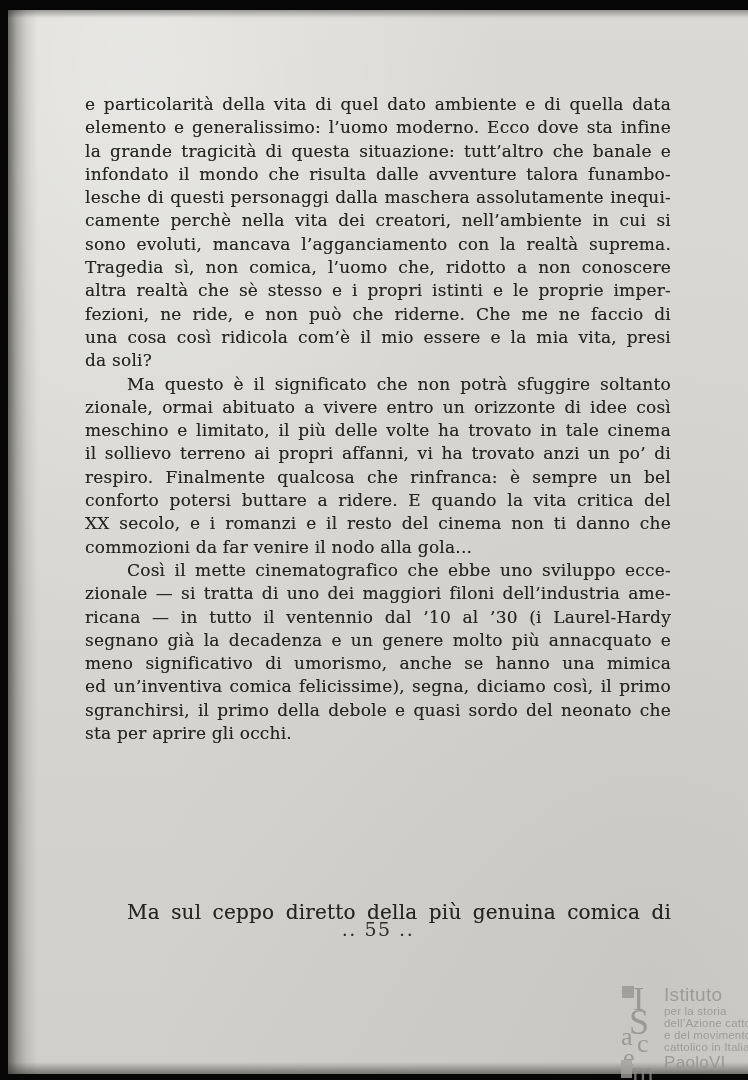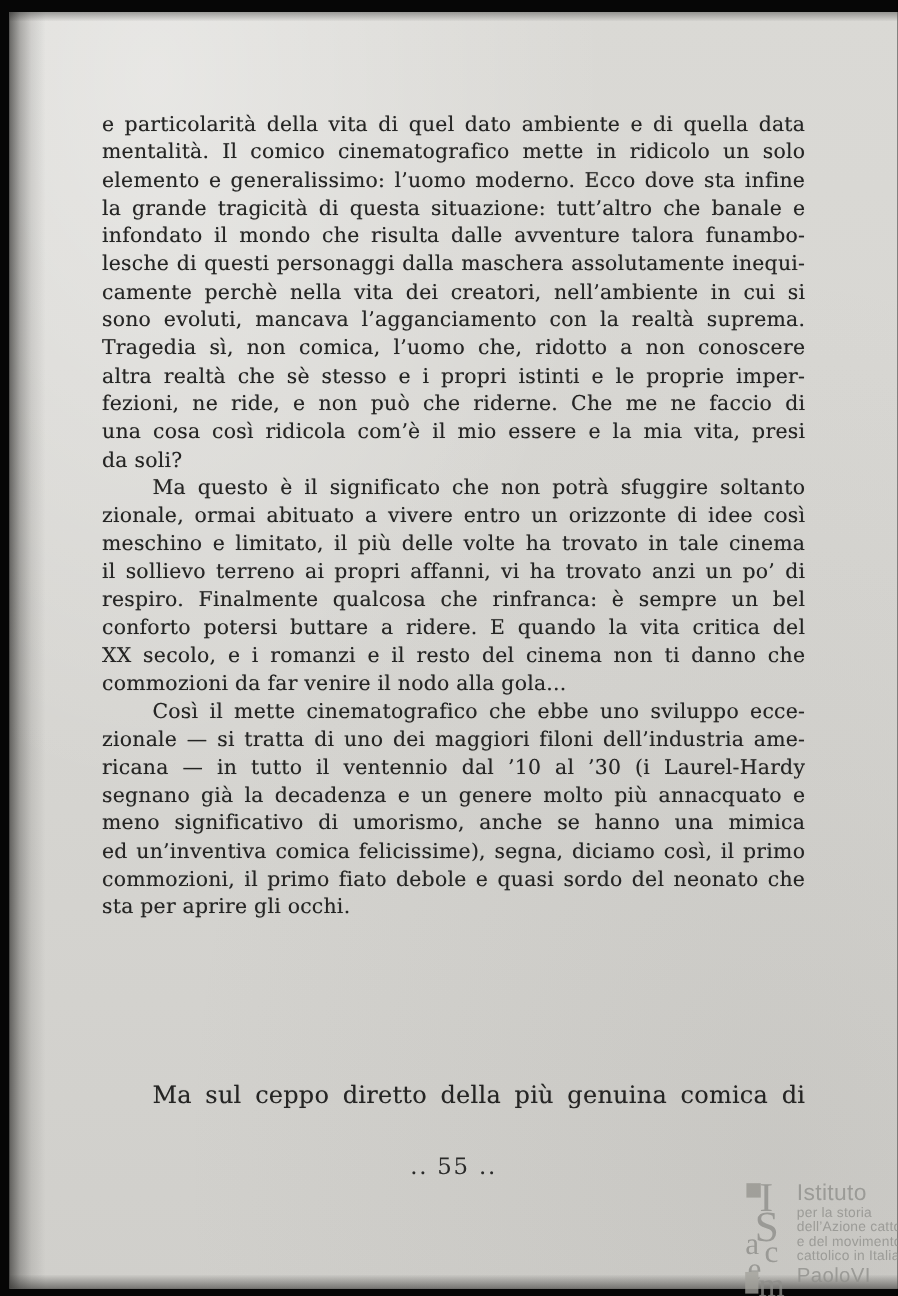--- a/index.html
+++ b/index.html
@@ -105,21 +105,21 @@
     letter-spacing: 0.5px;
     word-spacing: 7px;
     color: #1f1f1e;
     text-shadow: 0 0 0.7px rgba(30,30,29,0.5);
   }
 
   
   .page-number {
     position: absolute;
     left: 77px;
-    top: 951px;
+    top: 908px;
     width: 586px;
     text-align: center;
     font-size: 19px;
     letter-spacing: 1.5px;
     color: #2a2a29;
   }
 
   
   .watermark {
     position: absolute;
@@ -173,21 +173,20 @@
 
 <div class="scan">
   <div class="paper">
     <div class="spine-shadow"></div>
     <div class="top-shadow"></div>
     <div class="right-shadow"></div>
     <div class="bottom-shadow"></div>
 
     <div class="text-block" id="paras-before">
         <div class="line">e particolarità della vita di quel dato ambiente e di quella data</div>
-        <div class="line">mentalità. Il comico cinematografico mette in ridicolo un solo</div>
         <div class="line">elemento e generalissimo: l’uomo moderno. Ecco dove sta infine</div>
         <div class="line">la grande tragicità di questa situazione: tutt’altro che banale e</div>
         <div class="line">infondato il mondo che risulta dalle avventure talora funambo-</div>
         <div class="line">lesche di questi personaggi dalla maschera assolutamente inequi-</div>
         <div class="line">camente perchè nella vita dei creatori, nell’ambiente in cui si</div>
         <div class="line">sono evoluti, mancava l’agganciamento con la realtà suprema.</div>
         <div class="line">Tragedia sì, non comica, l’uomo che, ridotto a non conoscere</div>
         <div class="line">altra realtà che sè stesso e i propri istinti e le proprie imper-</div>
         <div class="line">fezioni, ne ride, e non può che riderne. Che me ne faccio di</div>
         <div class="line">una cosa così ridicola com’è il mio essere e la mia vita, presi</div>
@@ -199,21 +198,21 @@
         <div class="line">respiro. Finalmente qualcosa che rinfranca: è sempre un bel</div>
         <div class="line">conforto potersi buttare a ridere. E quando la vita critica del</div>
         <div class="line">XX secolo, e i romanzi e il resto del cinema non ti danno che</div>
         <div class="line endline">commozioni da far venire il nodo alla gola...</div>
         <div class="line indent">Così il mette cinematografico che ebbe uno sviluppo ecce-</div>
         <div class="line">zionale — si tratta di uno dei maggiori filoni dell’industria ame-</div>
         <div class="line">ricana — in tutto il ventennio dal ’10 al ’30 (i Laurel-Hardy</div>
         <div class="line">segnano già la decadenza e un genere molto più annacquato e</div>
         <div class="line">meno significativo di umorismo, anche se hanno una mimica</div>
         <div class="line">ed un’inventiva comica felicissime), segna, diciamo così, il primo</div>
-        <div class="line">commozioni, il primo fiato debole e quasi sordo del neonato che</div>
+        <div class="line">sgranchirsi, il primo della debole e quasi sordo del neonato che</div>
         <div class="line endline">sta per aprire gli occhi.</div>
       </div>
 
 
     <div class="text-block-after" id="paras-after">
         <div class="line indent">Ma sul ceppo diretto della più genuina comica di impronta</div>
       </div>
 
     <div class="page-number">.. 55 ..</div>
 

